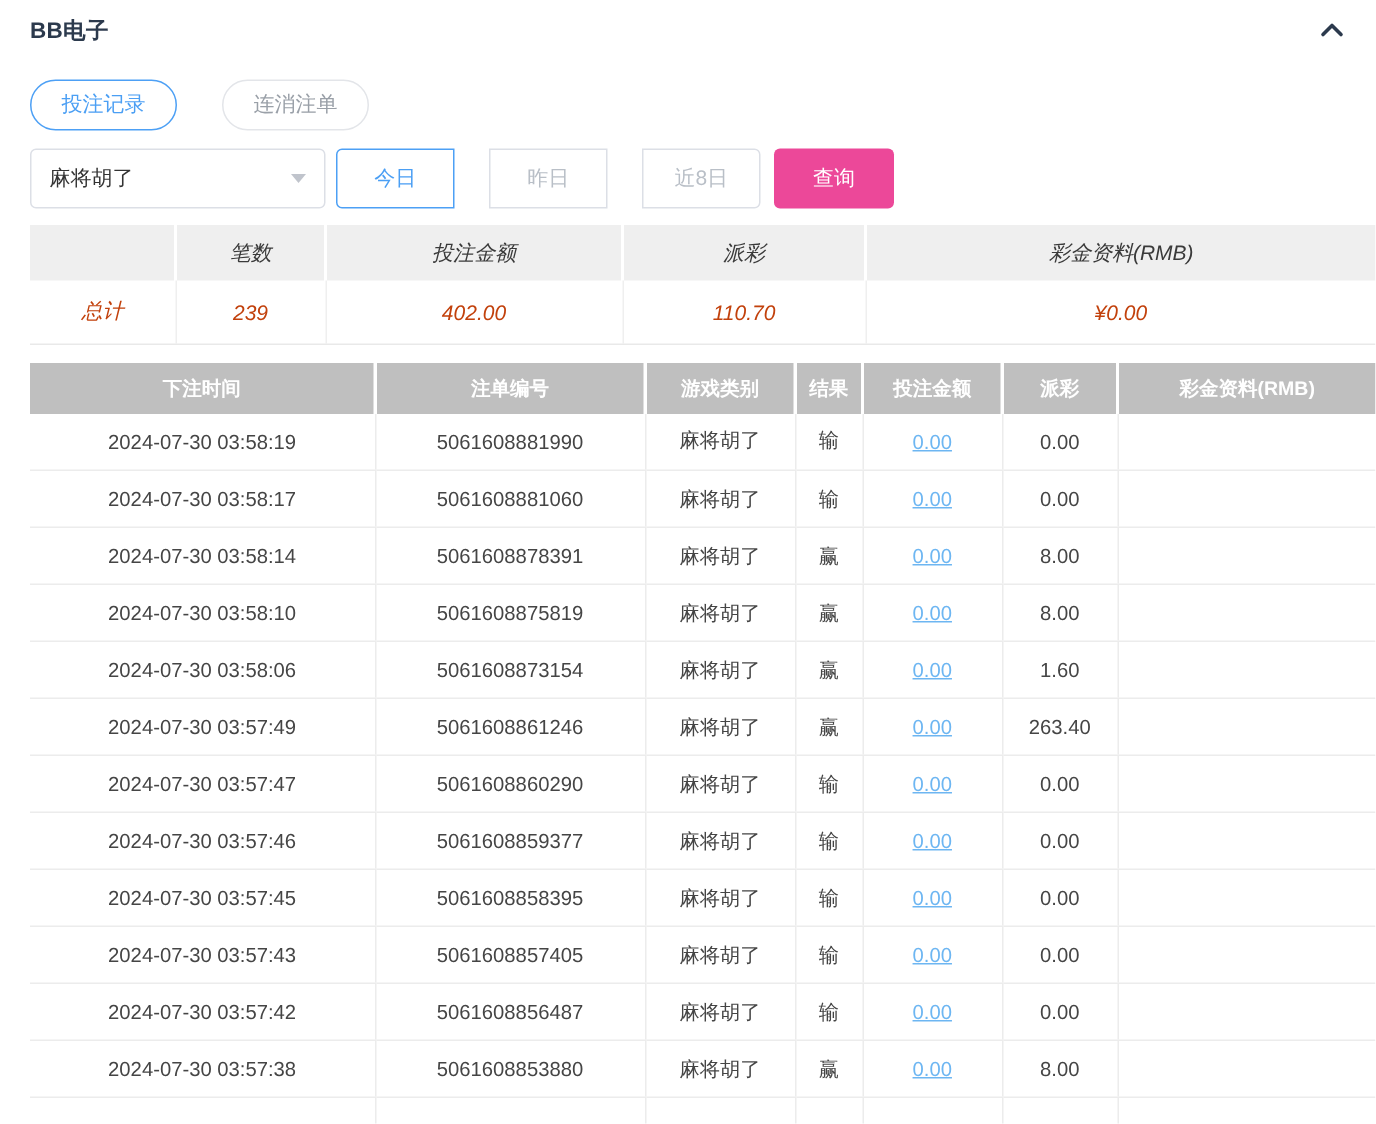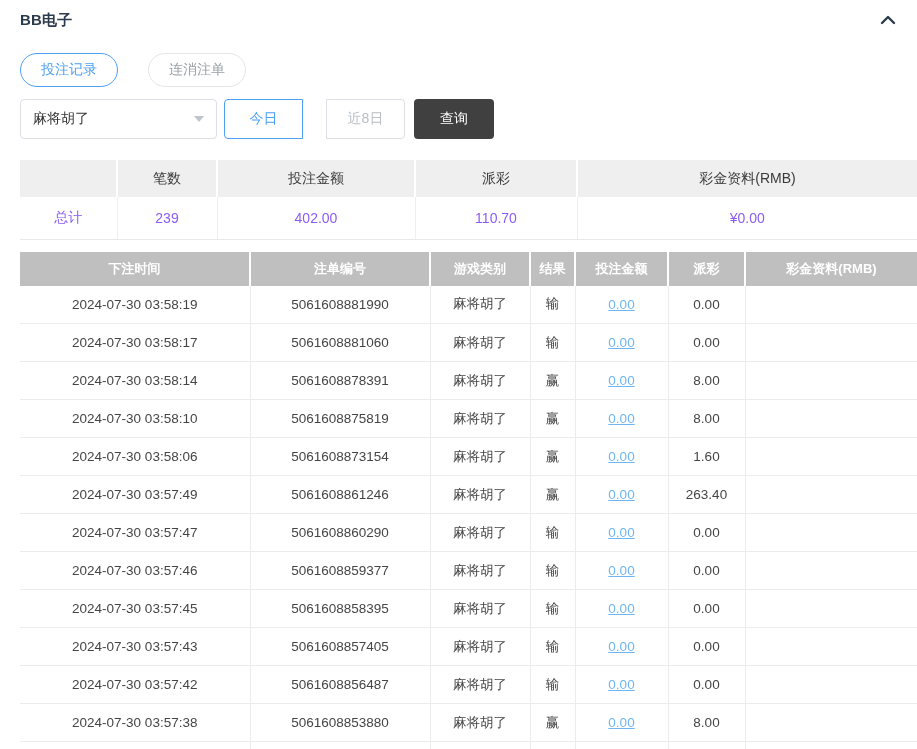--- a/index.html
+++ b/index.html
@@ -32,32 +32,32 @@
     display:flex; align-items:center; padding:0 10px; margin-left:11px;
     font-size:15px; color:#5a5e66; cursor:pointer; background:#fff; }
   .date-box .cal { margin-right:7px; flex:0 0 auto; display:flex; }
   .seg-group { display:flex; margin-left:7px;gap:24px; }
   .seg { width:79px; height:40px; background:#fff; font-size:14px; cursor:pointer;
     display:flex; align-items:center; justify-content:center;
     border:1px solid #dcdfe6; color:#b9bfc7; margin-left:-1px; }
   .seg:first-child { margin-left:0; border-radius:4px 0 0 4px; }
   .seg:last-child { border-radius:0 4px 4px 0; }
   .seg.active { border-color:#4da0f5; color:#4b9ff4; position:relative; z-index:1; }
-  .search-btn { width:80px; height:40px; margin-left:9px; background:#404040;
+  .search-btn { width:80px; height:40px; margin-left:9px; background:#ec4899;
     color:#fff; font-size:14px; border:none; border-radius:4px; cursor:pointer; }
 
   
   table { border-collapse:collapse; table-layout:fixed; width:897px; margin-left:20px; }
   td, th { text-align:center; overflow:hidden; white-space:nowrap; }
 
-  .summary { margin-top:21px; }
+  .summary { margin-top:11px;font-style:italic; }
   .summary thead th { background:#efefef; height:37px; font-size:14px; font-weight:400;
     color:#3a3a3a; border-left:2px solid #fff; }
   .summary thead th:first-child { border-left:none; }
-  .summary tbody td { height:42px; font-size:14px; color:#8b5cf6;
+  .summary tbody td { height:42px; font-size:14px; color:#c2410c;
     border-bottom:1px solid #e9e9e9; border-left:1px solid #efefef; }
   .summary tbody td:first-child { border-left:none; }
 
   .records { margin-top:12px; }
   .records thead th { background:#bfbfbf; height:34px; font-size:13px; font-weight:bold;
     color:#fff; border-left:2px solid #fff; }
   .records thead th:first-child { border-left:none;margin-top:29px; }
   .records tbody td { height:38px; font-size:13.5px; color:#454545;
     border-bottom:1px solid #ececec; border-left:1px solid #ececec; background:#fff; }
   .records tbody td:first-child { border-left:none; }
@@ -89,20 +89,21 @@
     </div>
   </div>
 
   <div class="filters">
     <div class="select-box">
       <span>麻将胡了</span>
       <span class="caret-down"></span>
     </div>
     <div class="seg-group">
       <button class="seg active">今日</button>
+      <button class="seg">昨日</button>
       <button class="seg">近8日</button>
     </div>
     <button class="search-btn">查询</button>
   </div>
 
   <table class="summary">
     <colgroup>
         <col style="width:97px">
         <col style="width:100px">
         <col style="width:198px">

